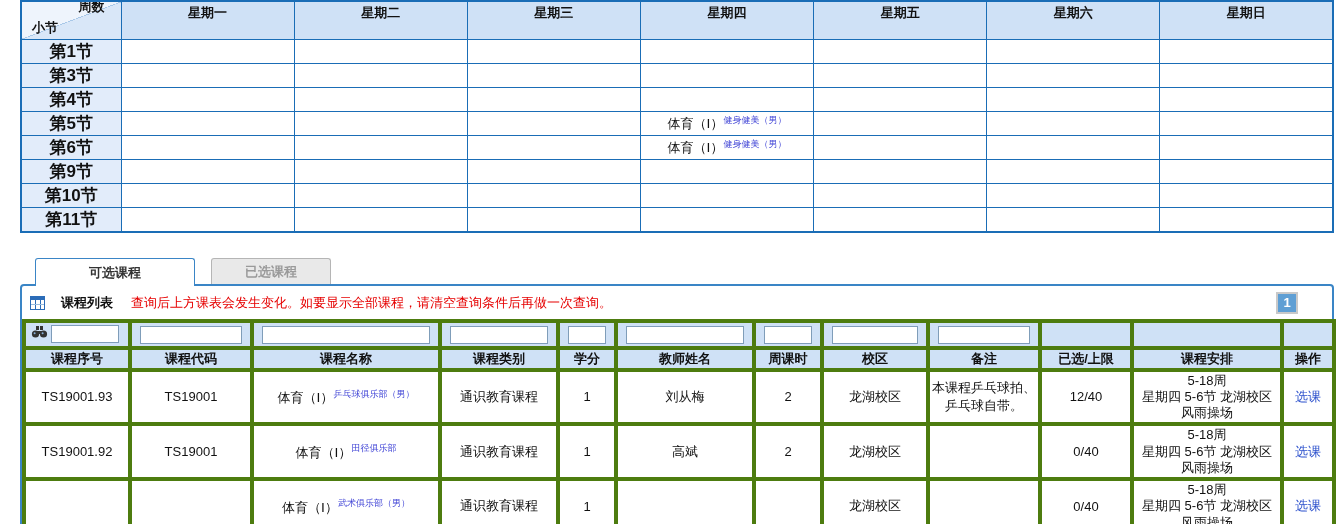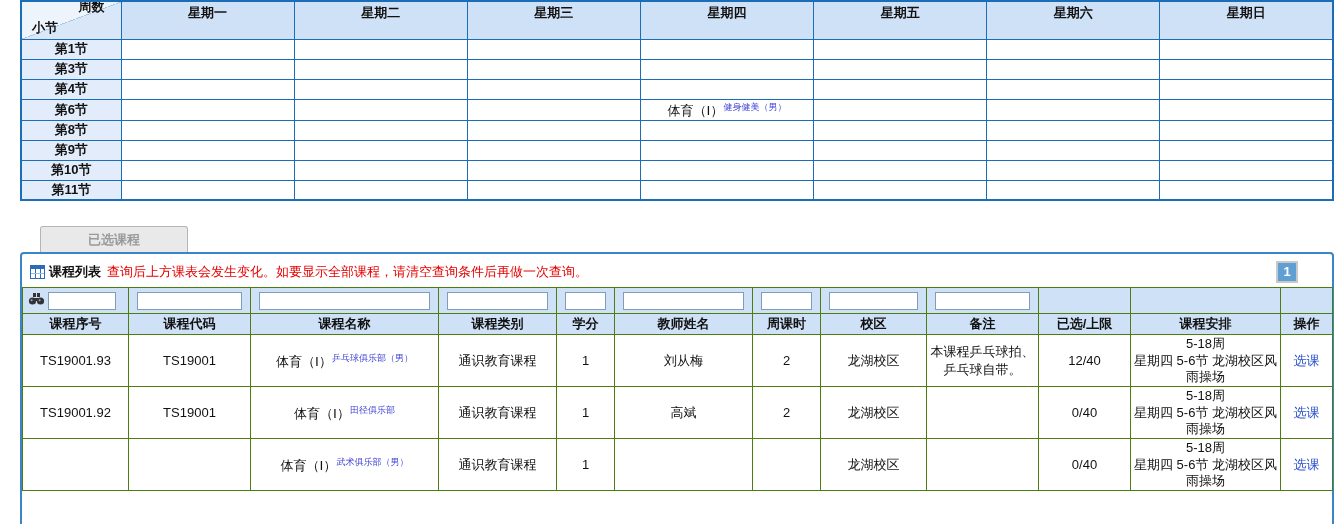--- a/index.html
+++ b/index.html
@@ -14,46 +14,46 @@
   
   table.timetable{margin-left:20px; width:1314px; table-layout:fixed;
     border-collapse:collapse; border:2px solid var(--accent);}
   table.timetable th, table.timetable td{border:1px solid var(--accent);}
   table.timetable thead th{height:38px; background:var(--hfill); vertical-align:top;
     padding-top:2px; font-size:13px; font-weight:bold; color:#111;}
   table.timetable thead th.corner{position:relative; overflow:hidden; padding:4px;
     background:linear-gradient(to bottom right,#eef4fc 49.4%,#a9c8e8 49.4%,#a9c8e8 50.6%,#d9e7f8 50.6%);}
   .corner-top{position:absolute; top:-4px; right:16px; font-size:13px; font-weight:bold;}
   .corner-bottom{position:absolute; bottom:2px; left:10px; font-size:13px; font-weight:bold;}
-  table.timetable tbody th{height:20px; background:var(--lfill); font-size:13px;
+  table.timetable tbody th{height:20px; background:var(--lfill); font-size:17px;
     font-weight:bold; color:#111; text-align:center;}
   table.timetable tbody td{background:#fff; text-align:center; font-size:13px; color:#111;}
   .tt-course sup a{font-size:9px; color:var(--supLink); text-decoration:none;}
 
   
   .lower{margin-left:20px; width:1314px; margin-top:24px;}
   .tabs{display:flex; align-items:flex-end; margin-left:15px; height:27px;}
   .tab{width:160px; text-align:center; font-size:13px; font-weight:bold;
     border-radius:3px 3px 0 0; cursor:default;}
   .tab.active{height:28px; line-height:27px; background:#fff; color:#333;
     border:1px solid var(--panel); border-bottom:none; position:relative; z-index:2;
     margin-bottom:-2px;}
   .tab.inactive{height:26px; line-height:25px; background:var(--tabFill);
-    color:var(--tabText); border:1px solid #b5b5b5; border-bottom:none; margin-left:5px; width:148px;}
+    color:var(--tabText); border:1px solid #b5b5b5; border-bottom:none; margin-left:16px; width:120px;}
   .panel{border:2px solid var(--panel); border-radius:4px; background:#fff; height:320px;}
-  .notice-line{display:flex; align-items:center; padding:8px 8px 6px 8px; height:33px;}
+  .notice-line{display:flex; align-items:center; padding:8px 8px 6px 8px; height:33px;gap:12px;}
   .notice-line .icon{display:inline-block; width:15px; height:14px; margin-right:4px;}
   .notice-title{font-size:13px; font-weight:bold; color:#111; margin-right:6px; white-space:nowrap;}
   .notice-text{font-size:13px; font-weight:normal; color:var(--red); white-space:nowrap;}
   .page-badge{margin-left:auto; margin-right:26px; width:22px; height:22px;
     background:var(--badge); border:2px solid #c9c9c9; color:#fff; font-size:13px;
     font-weight:bold; text-align:center; line-height:18px; cursor:pointer;}
 
   table.course{width:100%; table-layout:fixed; border-collapse:collapse;}
-  table.course th, table.course td{border:1px solid #4d7c0f; text-align:center; overflow:hidden;}
+  table.course th, table.course td{border:4px solid #4d7c0f; text-align:center; overflow:hidden;}
   tr.filter-row td{background:var(--hfill); height:26px; padding:2px;}
   tr.filter-row input{width:calc(100% - 12px); height:18px; border:1px solid #7f9db9;
     background:#fff; font-size:12px; padding:0 2px;}
   tr.header-row th{background:var(--hfill); height:21px; font-size:13px; font-weight:bold; color:#111;}
   tr.data-row td{background:#fff; height:52px; font-size:13px; color:#111; padding:1px 2px;}
   .cname sup a{font-size:9px; color:var(--supLink); text-decoration:none;}
   .sched{line-height:1.25; font-size:13px;}
   a.select-link{color:var(--actLink); text-decoration:none; font-size:13px;}
 </style>
 </head>
@@ -102,35 +102,35 @@
           <th>第4节</th>
           <td></td>
           <td></td>
           <td></td>
           <td></td>
           <td></td>
           <td></td>
           <td></td>
         </tr>
         <tr>
+          <th>第5节</th>
+          <td></td>
+          <td></td>
+          <td></td>
+          <td><span class="tt-course">体育（Ⅰ）<sup><a href="#">健身健美（男）</a></sup></span></td>
+          <td></td>
+          <td></td>
+          <td></td>
+        </tr>
+        <tr>
           <th>第6节</th>
           <td></td>
           <td></td>
           <td></td>
           <td><span class="tt-course">体育（Ⅰ）<sup><a href="#">健身健美（男）</a></sup></span></td>
-          <td></td>
-          <td></td>
-          <td></td>
-        </tr>
-        <tr>
-          <th>第8节</th>
-          <td></td>
-          <td></td>
-          <td></td>
-          <td></td>
           <td></td>
           <td></td>
           <td></td>
         </tr>
         <tr>
           <th>第9节</th>
           <td></td>
           <td></td>
           <td></td>
           <td></td>
@@ -156,20 +156,21 @@
           <td></td>
           <td></td>
           <td></td>
           <td></td>
         </tr>
       </tbody>
   </table>
 
   <div class="lower">
     <div class="tabs">
+      <div class="tab active">可选课程</div>
       <div class="tab inactive">已选课程</div>
     </div>
 
     <div class="panel">
       <div class="notice-line">
         <span class="icon">
           <svg width="15" height="14" viewBox="0 0 15 14">
             <rect x="0.5" y="0.5" width="14" height="13" fill="#ffffff" stroke="#2b6cb8"></rect>
             <rect x="1" y="1" width="13" height="3" fill="#2b6cb8"></rect>
             <line x1="5.5" y1="4" x2="5.5" y2="13" stroke="#2b6cb8"></line>

